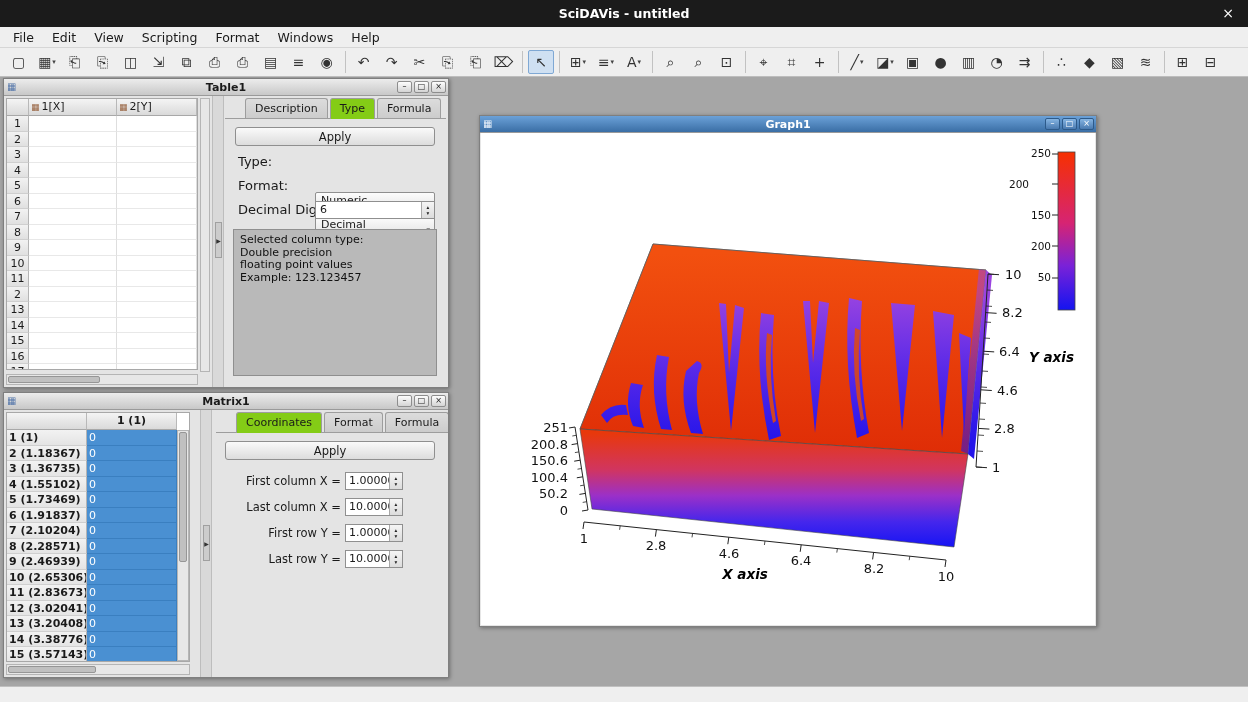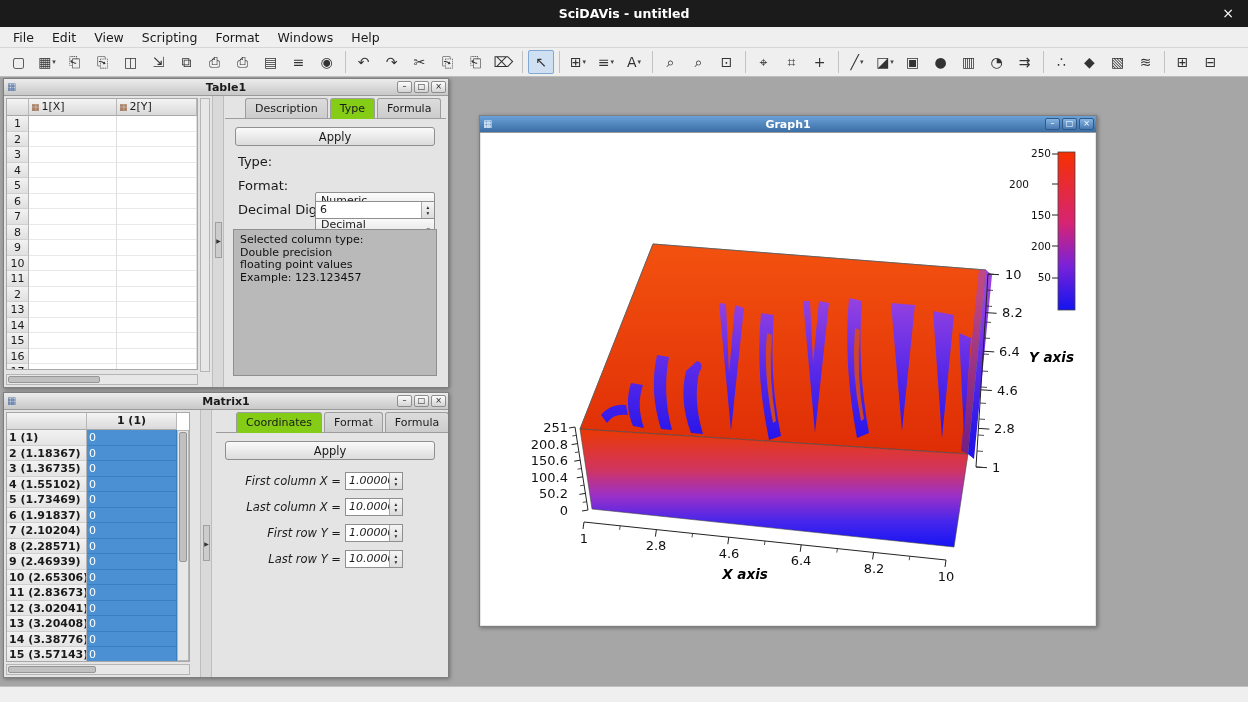--- a/index.html
+++ b/index.html
@@ -60,21 +60,21 @@
   .tab.active { background:#84cc16; height:21px; position:relative; z-index:2;text-align:center; }
   .tabline { position:absolute; left:0; right:0; top:22px; height:1px; background:#9d9d9d; }
   .applybtn { position:absolute; height:19px; background:linear-gradient(#fafafa,#dcdcdc); border:1px solid #8f8f8f; border-radius:3px; font-size:11.5px; display:flex; align-items:center; justify-content:center; }
   .flabel { position:absolute; font-size:13px; line-height:18px; }
   .combo { position:absolute; height:18px; background:linear-gradient(#fcfcfc,#e6e6e6); border:1px solid #8f8f8f; border-radius:2px; font-size:11px; line-height:16px; padding-left:5px;margin-top:39px; }
   .combo .arrow { position:absolute; right:4px; top:5px; font-size:7px; color:#333; }
   .spin { position:absolute; height:18px; background:#fff; border:1px solid #8f8f8f; font-size:11px; line-height:16px; padding-left:4px; overflow:hidden; white-space:nowrap; }
   .spinbtns { position:absolute; right:0; top:0; bottom:0; width:13px; border-left:1px solid #a8a8a8; background:linear-gradient(#f5f5f5,#dcdcdc); display:flex; flex-direction:column; align-items:center; justify-content:center; font-size:5.5px; line-height:6px; color:#222; }
   .infobox { position:absolute; background:#b9b9b9; border:1px solid #8f8f8f; font-size:11px; line-height:12.5px; padding:4px 6px; color:#111; }
 
-  .mrow { display:flex; height:18px; margin-bottom:8px; align-items:center;font-style:italic; }
+  .mrow { display:flex; height:18px; margin-bottom:8px; align-items:center; }
   .mrow .mflabel { width:127px; text-align:right; padding-right:4px; font-size:11.5px; }
   .mrow .mspin { position:relative; width:58px; height:18px; background:#fff; border:1px solid #8f8f8f; font-size:11px; line-height:16px; padding-left:3px; overflow:hidden; white-space:nowrap; }
 
   
   .gcanvas { position:absolute; top:17px; left:1px; right:1px; bottom:1px; background:#fff; }
   .axisnum { position:absolute; font-size:13px; color:#111; }
   .axr { text-align:right; } .axc { text-align:center; }
   .axtitle { position:absolute; font-size:13.5px; font-weight:bold; font-style:italic; color:#000; }
   .cbnum { position:absolute; font-size:10.5px; color:#111; width:32px; text-align:right; }
 </style>

